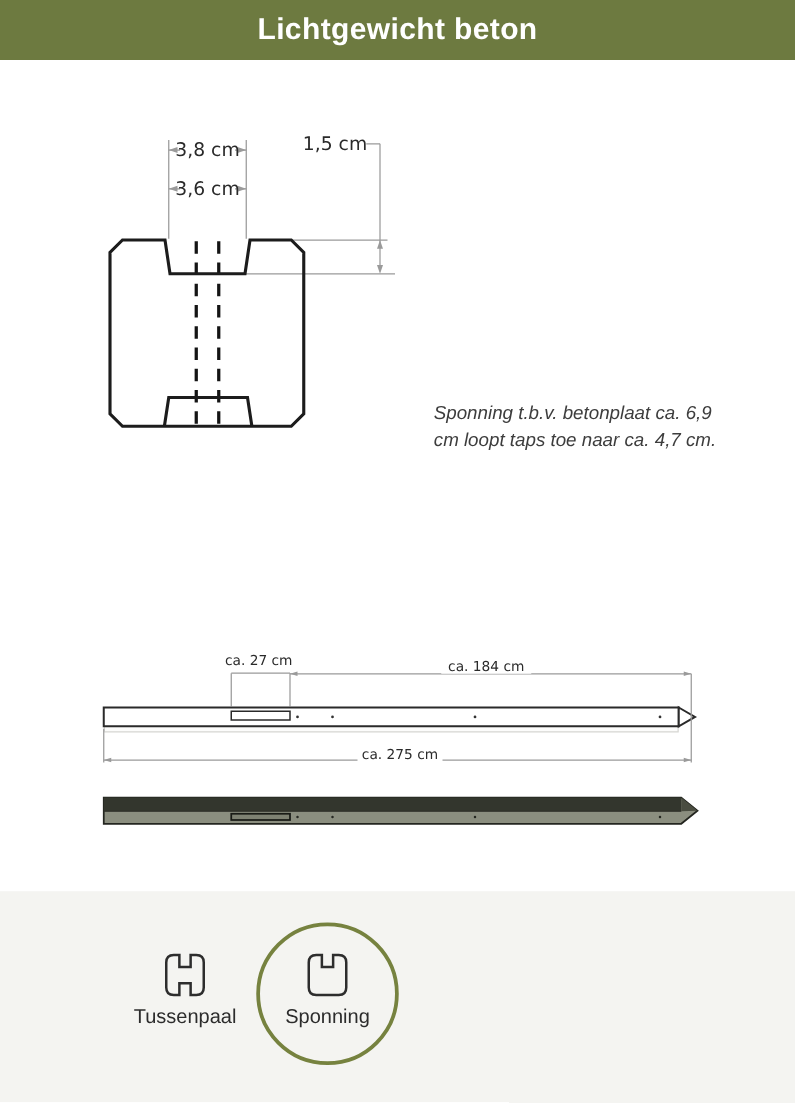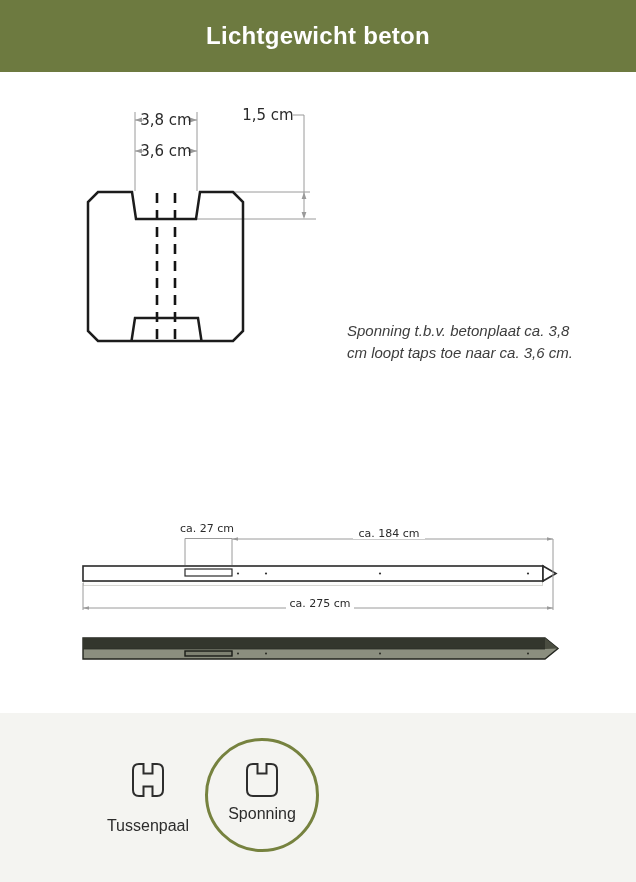--- a/index.html
+++ b/index.html
@@ -1,19 +1,19 @@
 <!DOCTYPE html>
 <html><head>
 <meta charset="utf-8">
 <style>
   html,body{margin:0;padding:0;background:#fff;}
   .canvas{position:relative;width:636px;height:882px;background:#ffffff;overflow:hidden;
           font-family:"Liberation Sans",sans-serif;}
   
-  .header{position:absolute;left:0;top:0;width:636px;height:72px;background:#6d7a40;
+  .header{position:absolute;left:0;top:0;width:636px;height:48px;background:#6d7a40;
           display:flex;align-items:center;justify-content:center;}
   .header h1{margin:0;color:#ffffff;font-size:24px;font-weight:bold;letter-spacing:.3px;}
   
   .xsec-svg{position:absolute;left:80px;top:95px;}
   .post-svg{position:absolute;left:75px;top:515px;}
   .render-svg{position:absolute;left:75px;top:630px;}
   .dim-line{stroke:#9a9a9a;stroke-width:1;fill:none;}
   .dim-arrow{fill:#9a9a9a;stroke:none;}
   .dim-text{font-family:"DejaVu Sans","Liberation Sans",sans-serif;font-size:15px;fill:#2a2a2a;}
   .dim-text-sm{font-family:"DejaVu Sans","Liberation Sans",sans-serif;font-size:11px;fill:#2a2a2a;}
@@ -21,21 +21,21 @@
   .dash-line{stroke:#141414;stroke-width:2.6;fill:none;stroke-dasharray:10 7;}
   .thin-line{stroke:#2a2a2a;stroke-width:1.6;fill:#ffffff;}
   
   .note{position:absolute;left:347px;top:305px;font-style:italic;font-size:15px;line-height:22px;
         color:#3d3d3d;white-space:nowrap;}
   
   .options{position:absolute;left:0;top:713px;width:636px;height:169px;background:#f4f4f1;}
   .ring{position:absolute;left:205px;top:25px;width:108px;height:108px;border:3px solid #76823f;
         border-radius:50%;pointer-events:none;}
   .option{position:absolute;width:100px;display:flex;flex-direction:column;align-items:center;cursor:pointer;}
-  .option-tussenpaal{left:98px;top:49px;gap:12px;}
+  .option-tussenpaal{left:98px;top:49px;}
   .option-eindpaal{left:212px;top:49px;}
   .option .label{margin-top:7px;font-size:16px;color:#2c2c2c;}
   .opt-icon{stroke:#2d2d2d;stroke-width:2;fill:none;}
 </style>
 </head>
 <body>
 
 <div class="canvas">
 
   <header class="header">
@@ -69,22 +69,22 @@
 
     <line class="dash-line" x1="77" y1="98" x2="77" y2="244"></line>
     <line class="dash-line" x1="95" y1="98" x2="95" y2="244"></line>
 
     <path class="draw-line" d="M 18 97 H 52 L 56 124 H 116 L 120 97 H 153 L 163 107 V 236 L 153 246 H 18 L 8 236 V 107 Z"></path>
 
     <path class="draw-line" d="M 51.5 246 L 55 223 H 118 L 121.5 246"></path>
   </svg>
 
   <p class="note">
-    <span>Sponning t.b.v. betonplaat ca. 3,8</span><br>
-    <span>cm loopt taps toe naar ca. 3,6 cm.</span>
+    <span>Sponning t.b.v. betonplaat ca. 6,9</span><br>
+    <span>cm loopt taps toe naar ca. 4,7 cm.</span>
   </p>
 
   <svg class="post-svg" width="495" height="100" viewBox="0 0 495 100">
 
     <text class="dim-text-sm" x="132" y="17" text-anchor="middle">ca. 27 cm</text>
     <line class="dim-line" x1="110" y1="23.5" x2="157" y2="23.5"></line>
     <line class="dim-line" x1="110" y1="23.5" x2="110" y2="50"></line>
     <line class="dim-line" x1="157" y1="23.5" x2="157" y2="50"></line>
 
     <line class="dim-line" x1="157" y1="24" x2="478" y2="24"></line>

